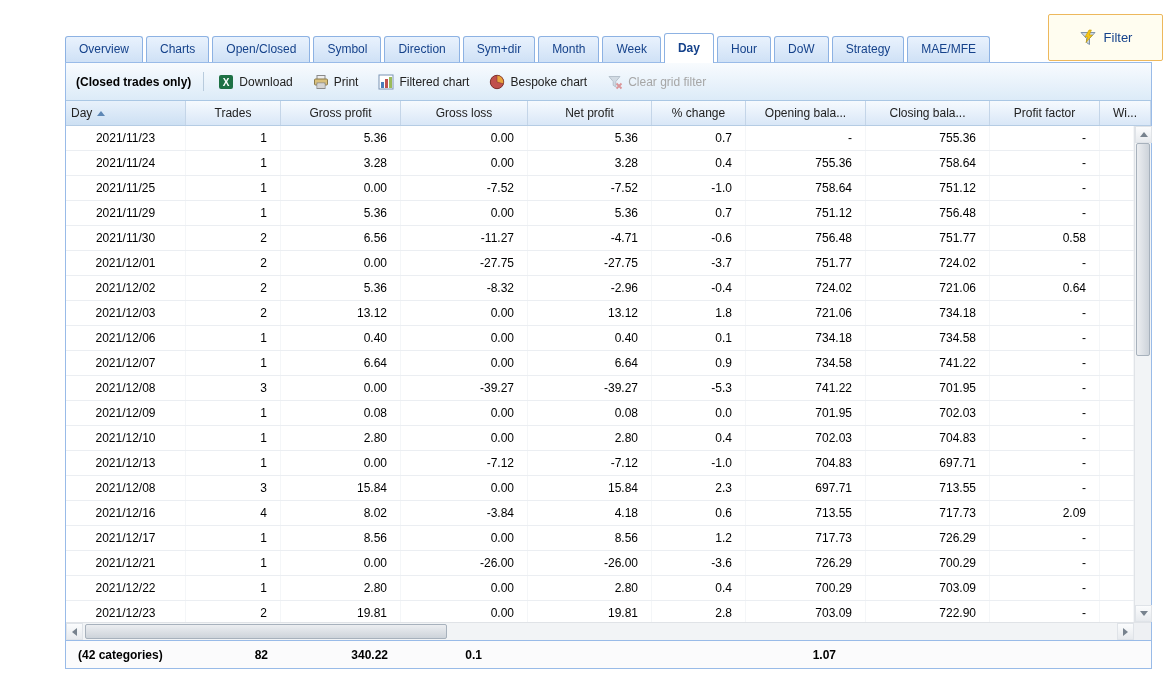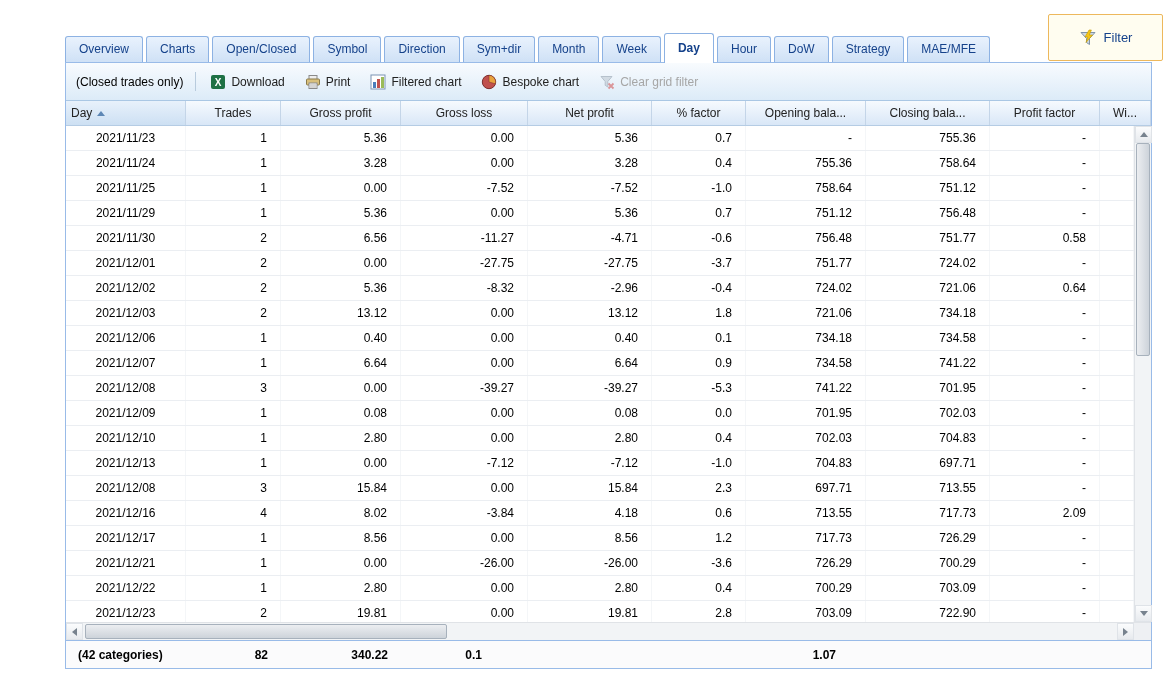--- a/index.html
+++ b/index.html
@@ -40,21 +40,21 @@
     position:absolute; left:65px; top:62px; width:1087px;
     border:1px solid #99bbe8; background:#fff; z-index:2;
   }
 
   
   .toolbar{
     height:38px; display:flex; align-items:center; padding:0 8px; gap:10px;
     background:linear-gradient(#f8fbfe,#dcebf8);
     border-bottom:1px solid #aac7e4;
   }
-  .tb-note{ font-weight:normal; color:#000; padding:0 2px; white-space:nowrap; }
+  .tb-note{ font-weight:bold; color:#000; padding:0 2px; white-space:nowrap; }
   .tsep{ width:1px; height:19px; background:#b8cbdd; }
   .tbtn{
     display:flex; align-items:center; gap:5px; padding:3px 4px; border-radius:2px;
     color:#222; cursor:pointer; white-space:nowrap;
   }
   .tbtn.disabled{ color:#a6a6a6; cursor:default; }
   .tbtn.disabled svg{ opacity:.55; }
   .ticon{ display:inline-flex; width:16px; height:16px; }
 
   
@@ -222,21 +222,21 @@
         <div class="hcell" style="width: 120px;">
           <span>Gross profit</span>
         </div>
         <div class="hcell" style="width: 127px;">
           <span>Gross loss</span>
         </div>
         <div class="hcell" style="width: 124px;">
           <span>Net profit</span>
         </div>
         <div class="hcell" style="width: 94px;">
-          <span>% factor</span>
+          <span>% change</span>
         </div>
         <div class="hcell" style="width: 120px;">
           <span>Opening bala...</span>
         </div>
         <div class="hcell" style="width: 124px;">
           <span>Closing bala...</span>
         </div>
         <div class="hcell" style="width: 110px;">
           <span>Profit factor</span>
         </div>

